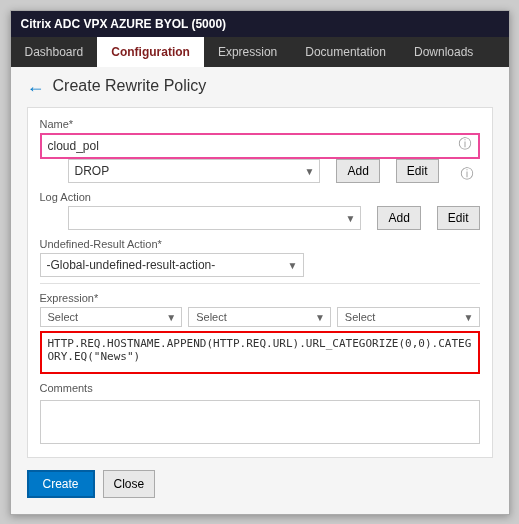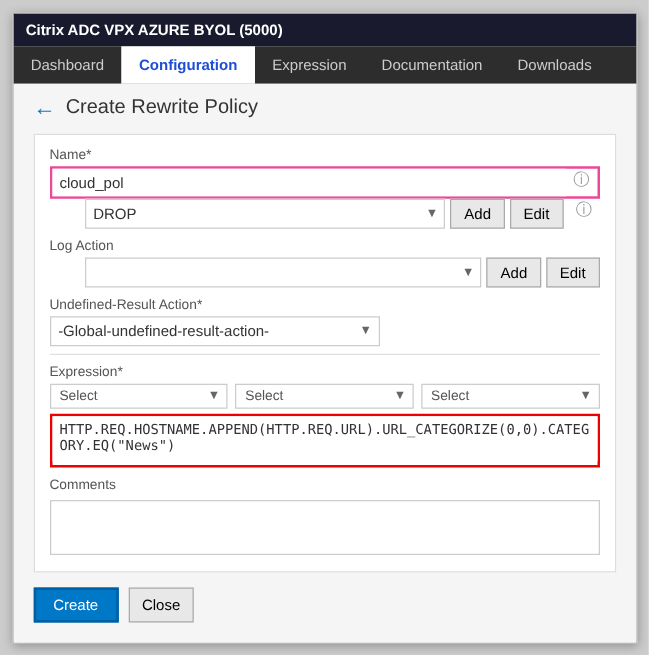--- a/index.html
+++ b/index.html
@@ -34,21 +34,21 @@
     .nav-item {
       color: #ccc;
       padding: 8px 14px;
       cursor: pointer;
       font-size: 12px;
       display: flex;
       align-items: center;
     }
     .nav-item.active {
       background: #fff;
-      color: #1d4ed8;
+      color: #7f1d1d;
       font-weight: bold;
     }
     .content {
       padding: 10px 16px 16px 16px;
       background: #f5f5f5;
       min-height: 400px;
     }
     .page-header {
       display: flex;
       align-items: center;
@@ -92,22 +92,22 @@
       flex: 1;
       color: #333;
     }
     .info-icon {
       color: #999;
       padding: 0 6px;
       font-size: 13px;
     }
     .row-flex {
       display: flex;
-      align-items: flex-start;
-      gap: 4px;
+      align-items: flex-end;
+      gap: 16px;
       padding-left: 28px;
     }
     .select-wrapper {
       flex: 1;
       position: relative;
     }
     .select-field {
       width: 100%;
       padding: 4px 6px;
       font-size: 12px;

